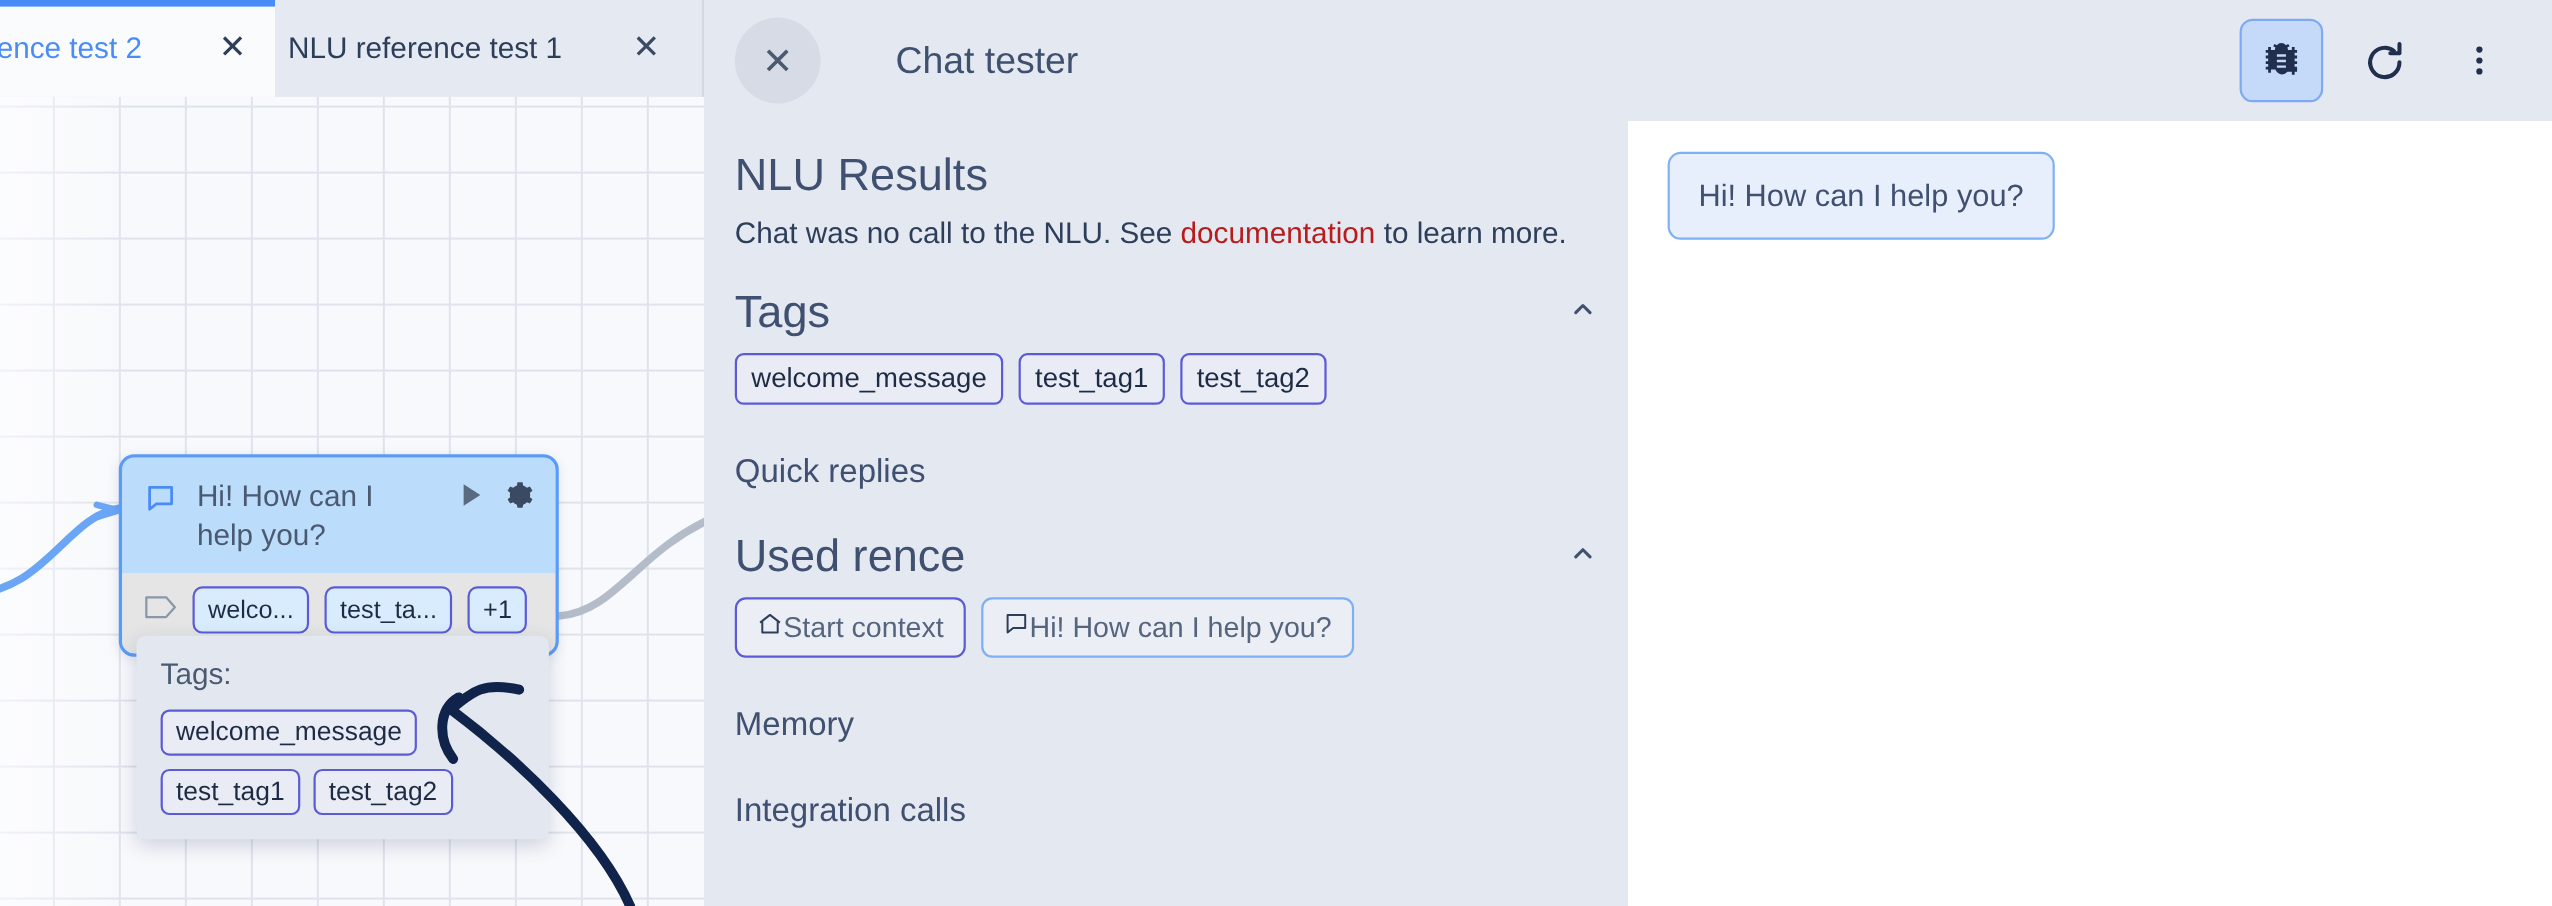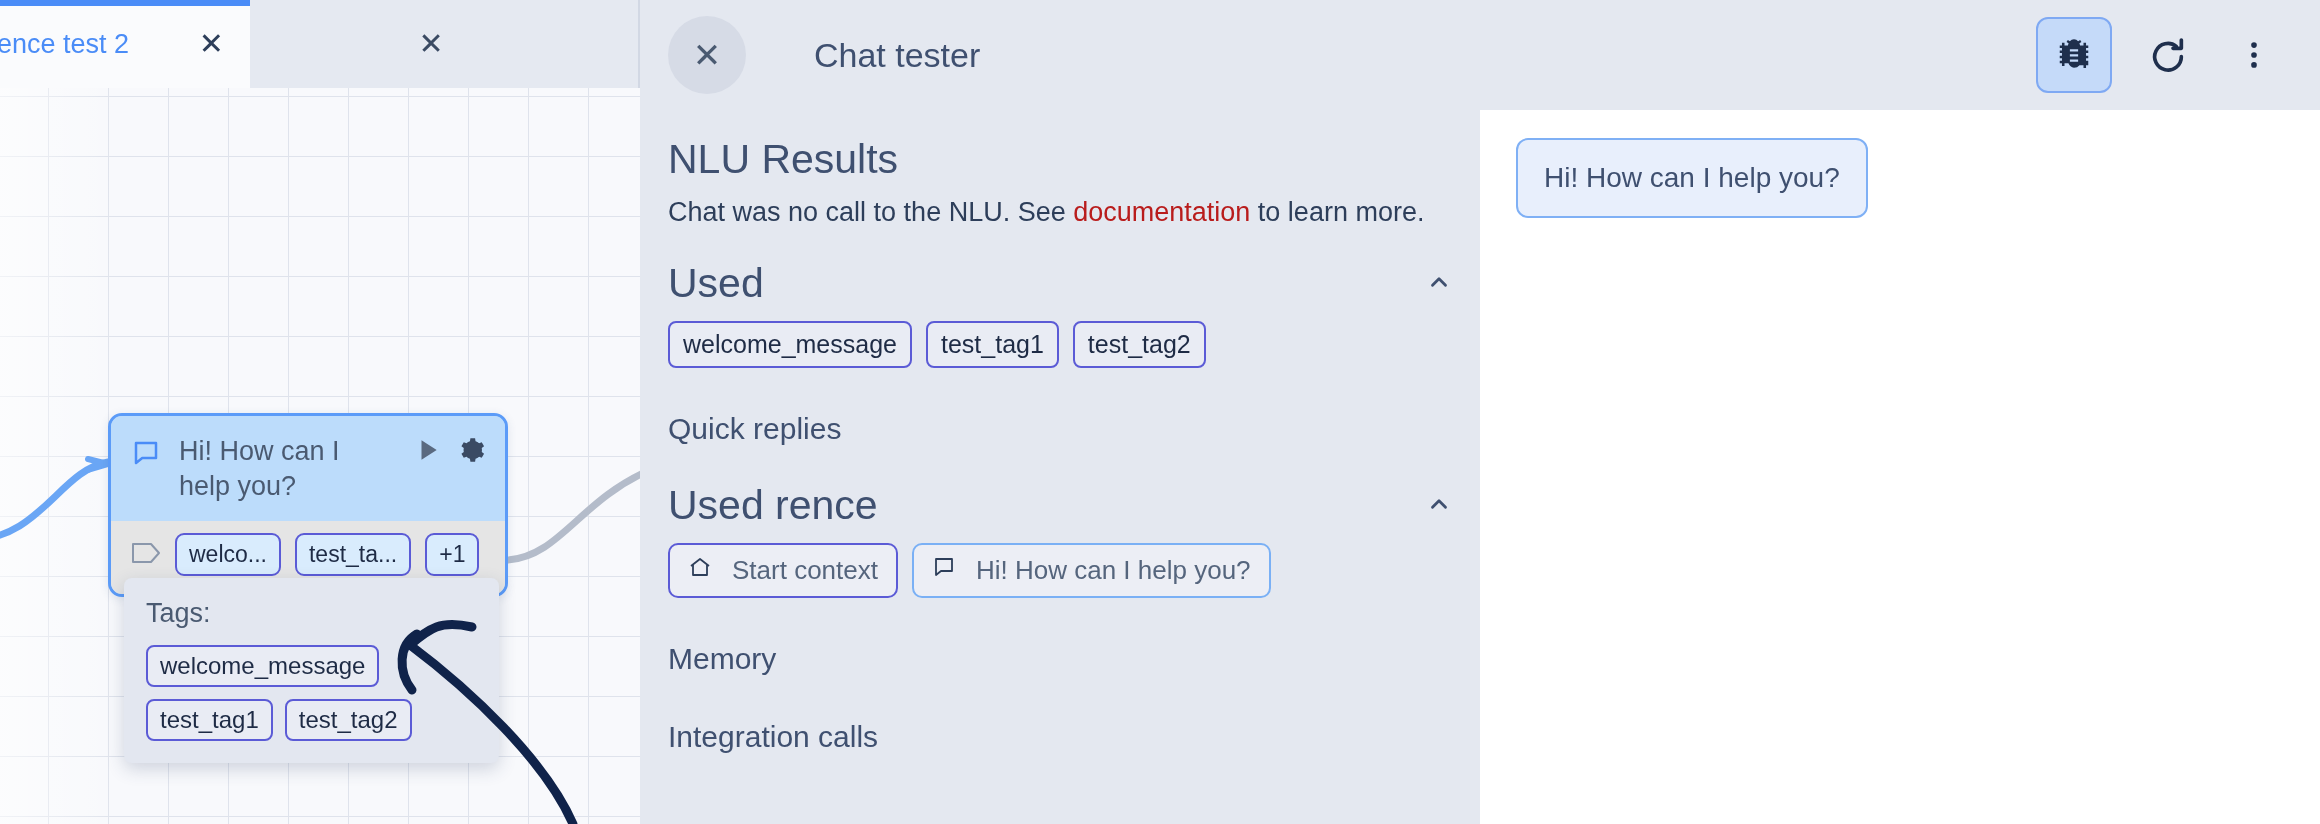--- a/index.html
+++ b/index.html
@@ -152,21 +152,21 @@
   }
   .section-title { font-size: 41px; color: #3f5070; }
   .section-note { font-size: 27px; color: #2d3e5a; padding: 14px 0 18px 0; }
   .section-note a { color: #b91c1c; text-decoration: none; }
   .chip-row { display: flex; gap: 14px; padding: 4px 0 22px 0; flex-wrap: wrap; }
   .tag-chip {
     border: 2px solid #5b5bd6; border-radius: 8px; background: #e9ecf4;
     color: #1e2b45; font-size: 25px; padding: 7px 13px; white-space: nowrap;
   }
   .state-chip {
-    display: flex; align-items: center; gap: 20px;
+    display: flex; align-items: center; gap: 0;
     border: 2px solid #5b5bd6; border-radius: 10px; background: #eceef5;
     color: #55657d; font-size: 26px; padding: 10px 18px; white-space: nowrap;
   }
   .state-chip.blue { border-color: #7ab0f5; }
   .plain-title { font-size: 30px; color: #3f5070; padding: 22px 0 22px 0; }
 
   
   #chat-area {
     position: absolute; left: 1480px; top: 0; width: 840px; height: 824px;
     background: #e4e8f0;
@@ -208,20 +208,21 @@
     <path d="M 88 459 L 108 464 L 88 470" stroke="#6aa6f5" stroke-width="6" fill="none" stroke-linecap="round"></path>
     <path d="M 508 560 C 560 556, 580 500, 650 470" stroke="#b4bcca" stroke-width="7" fill="none" stroke-linecap="round"></path>
   </svg>
 
   <div id="tabbar">
     <div class="tab active">
       <span class="tab-label">rence test 2</span>
       <span class="tab-close">✕</span>
     </div>
     <div class="tab inactive">
+      <span class="tab-label">NLU reference test 1</span>
       <span class="tab-close">✕</span>
     </div>
   </div>
 
   <div id="flow-node">
     <div id="node-head">
       <span id="node-msg-icon">
         <svg width="30" height="30" viewBox="0 0 24 24" fill="none" stroke="#4a8cf7" stroke-width="2">
           <path d="M4 4h16v12H9l-5 4z" stroke-linejoin="round"></path>
         </svg>
@@ -280,21 +281,21 @@
 
   <div id="panel-body">
 
     <div class="section">
       <div class="section-title">NLU Results</div>
       <div class="section-note"><span>Chat was no call to the NLU. See </span><a href="#">documentation</a><span> to learn more.</span></div>
     </div>
 
     <div class="section">
       <div class="section-head">
-        <span class="section-title">Used</span>
+        <span class="section-title">Tags</span>
         <span>
           <svg width="26" height="26" viewBox="0 0 24 24" fill="none" stroke="#3f5070" stroke-width="2.6" stroke-linecap="round" stroke-linejoin="round">
                 <path d="M6 15l6-6 6 6"></path>
               </svg>
         </span>
       </div>
       <div class="chip-row">
         <span class="tag-chip">welcome_message</span>
         <span class="tag-chip">test_tag1</span>
         <span class="tag-chip">test_tag2</span>

